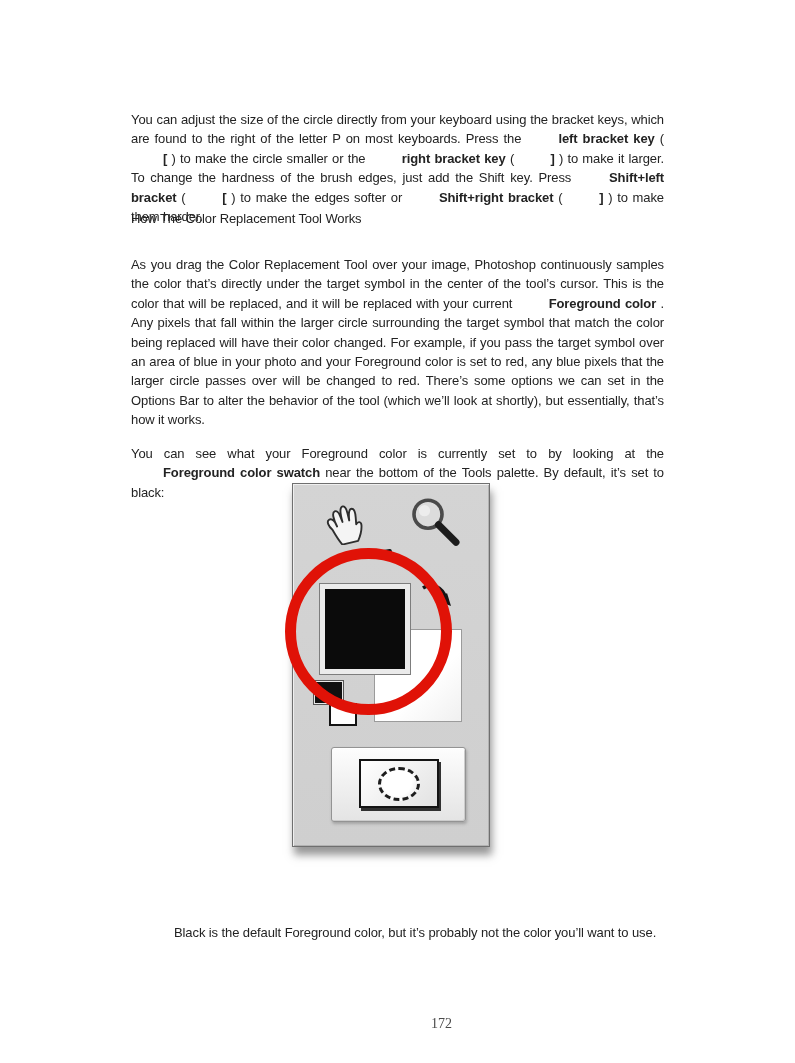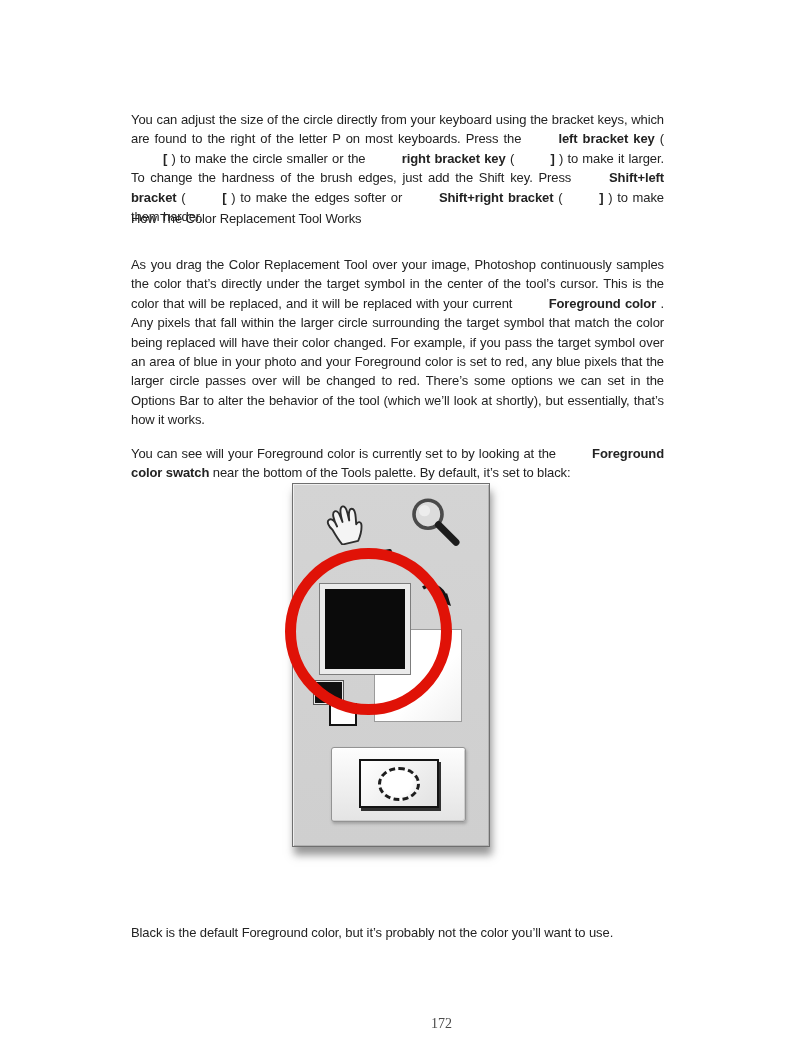--- a/index.html
+++ b/index.html
@@ -5,21 +5,21 @@
   html,body{margin:0;padding:0;}
   body{
     width:795px;height:1063px;position:relative;background:#ffffff;overflow:hidden;
     font-family:"Liberation Sans","DejaVu Sans",sans-serif;
   }
   .textblock{
     position:absolute;left:131px;width:533px;
     font-size:13px;line-height:19.4px;letter-spacing:-0.1px;color:#232323;
     text-align:justify;
   }
-  .textblock.single{text-align:left;}
+  .textblock.single{text-align:left;margin-left:43px;}
   .b{font-weight:bold;margin-left:32px;}
   .heading{position:absolute;left:131px;width:533px;font-size:13px;line-height:19.4px;
     letter-spacing:-0.1px;color:#232323;}
   .footer{position:absolute;top:1016px;left:0;width:795px;text-align:center;
     font-family:"Liberation Serif","DejaVu Serif",serif;font-size:14px;color:#4a4a4a;padding-left:44px;}
 
   
   .figure{position:absolute;left:292px;top:483px;width:198px;height:364px;}
   .palette{
     position:absolute;left:0;top:0;width:198px;height:364px;
@@ -72,21 +72,21 @@
 <body>
 
 <div class="page">
 
   <p class="textblock" style="top:97px;"><span>You can adjust the size of the circle directly from your keyboard using the bracket keys, which are found to the right of the letter P on most keyboards. Press the </span><span class="b">left bracket key</span><span> ( </span><span class="b">[</span><span> ) to make the circle smaller or the </span><span class="b">right bracket key</span><span> ( </span><span class="b">]</span><span> ) to make it larger. To change the hardness of the brush edges, just add the Shift key. Press </span><span class="b">Shift+left bracket</span><span> ( </span><span class="b">[</span><span> ) to make the edges softer or </span><span class="b">Shift+right bracket</span><span> ( </span><span class="b">]</span><span> ) to make them harder.</span></p>
 
   <div class="heading" style="top:209px;">How The Color Replacement Tool Works</div>
 
   <p class="textblock" style="top:242px;"><span>As you drag the Color Replacement Tool over your image, Photoshop continuously samples the color that’s directly under the target symbol in the center of the tool’s cursor. This is the color that will be replaced, and it will be replaced with your current </span><span class="b">Foreground color</span><span> . Any pixels that fall within the larger circle surrounding the target symbol that match the color being replaced will have their color changed. For example, if you pass the target symbol over an area of blue in your photo and your Foreground color is set to red, any blue pixels that the larger circle passes over will be changed to red. There’s some options we can set in the Options Bar to alter the behavior of the tool (which we’ll look at shortly), but essentially, that’s how it works.</span></p>
 
-  <p class="textblock" style="top:431px;"><span>You can see will your Foreground color is currently set to by looking at the </span><span class="b">Foreground color swatch</span><span> near the bottom of the Tools palette. By default, it’s set to black:</span></p>
+  <p class="textblock" style="top:431px;"><span>You can see what your Foreground color is currently set to by looking at the </span><span class="b">Foreground color swatch</span><span> near the bottom of the Tools palette. By default, it’s set to black:</span></p>
 
   <div class="figure">
     <div class="palette">
 
       <span class="hand-icon">
         <svg width="47" height="46" viewBox="0 0 40 44">
           <g transform="rotate(-13 20 22)">
             <path d="M9,27 C6,23 5,18 8,17 C10,16.3 12,18 13,21 L14,25
                      C12,17 12,11 15,10.4 C17,10 18.5,12 19,15.5 L20,22
                      C19.5,13 20.5,7.5 23.5,7.5 C26,7.5 26.5,11 26.5,15 L26.6,22

